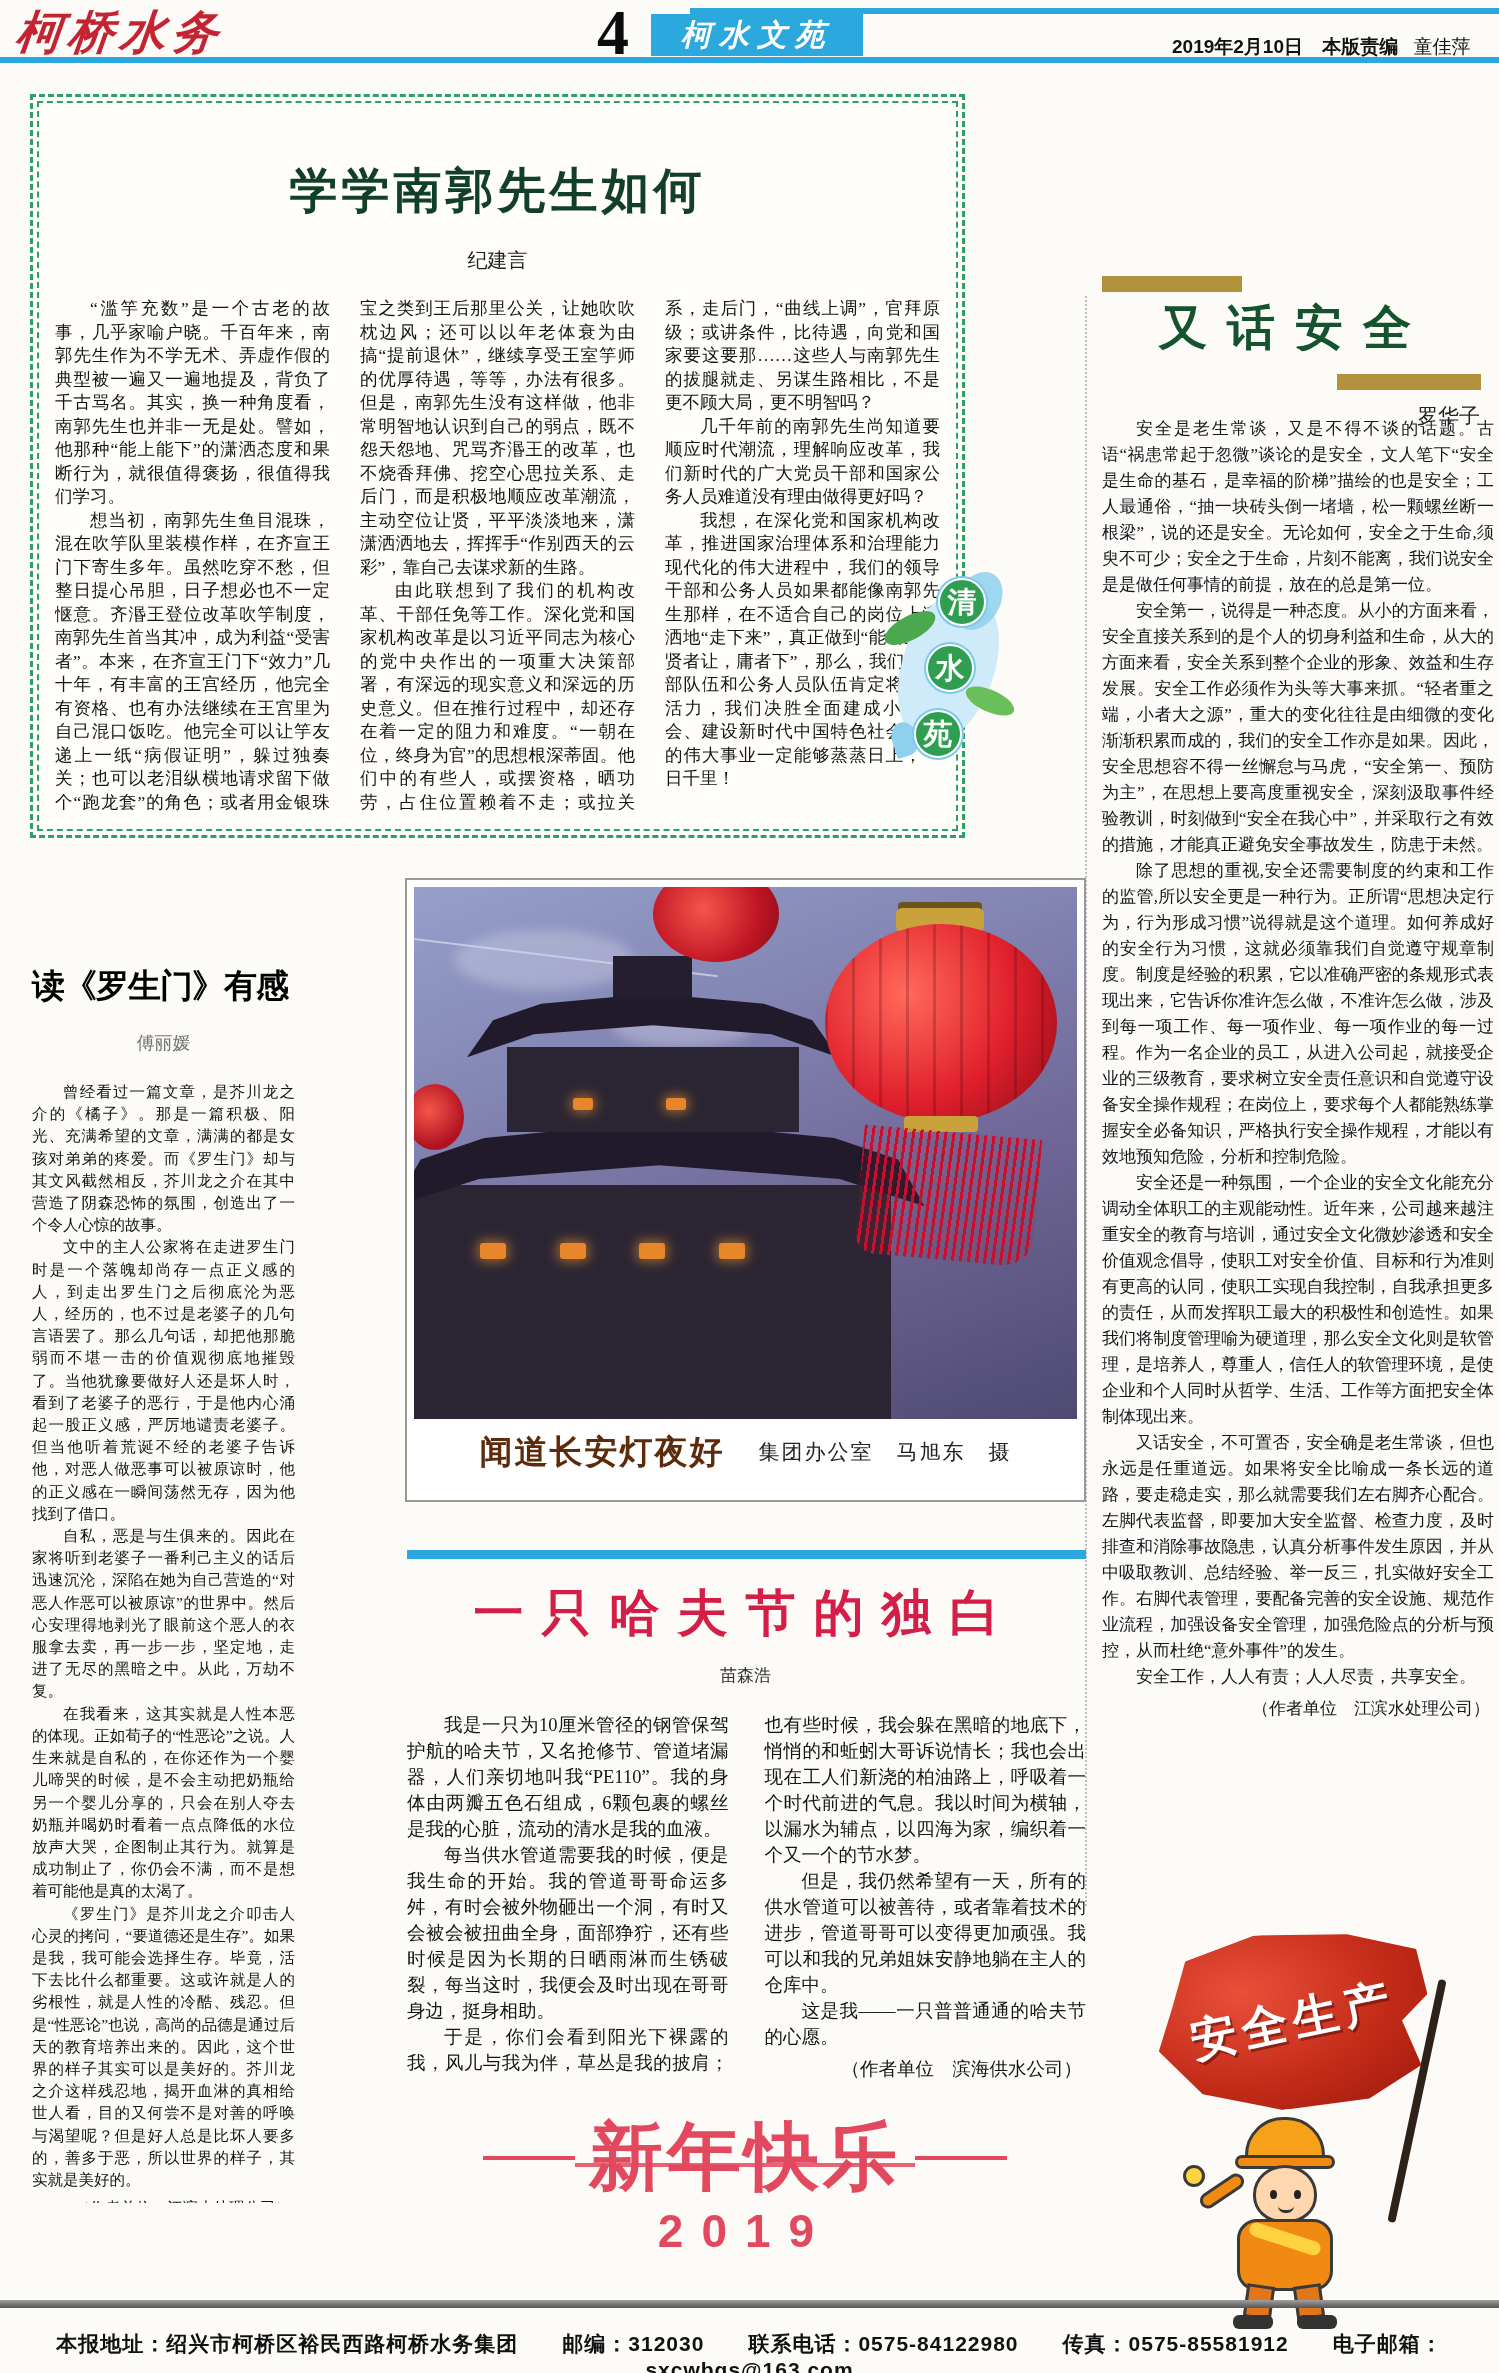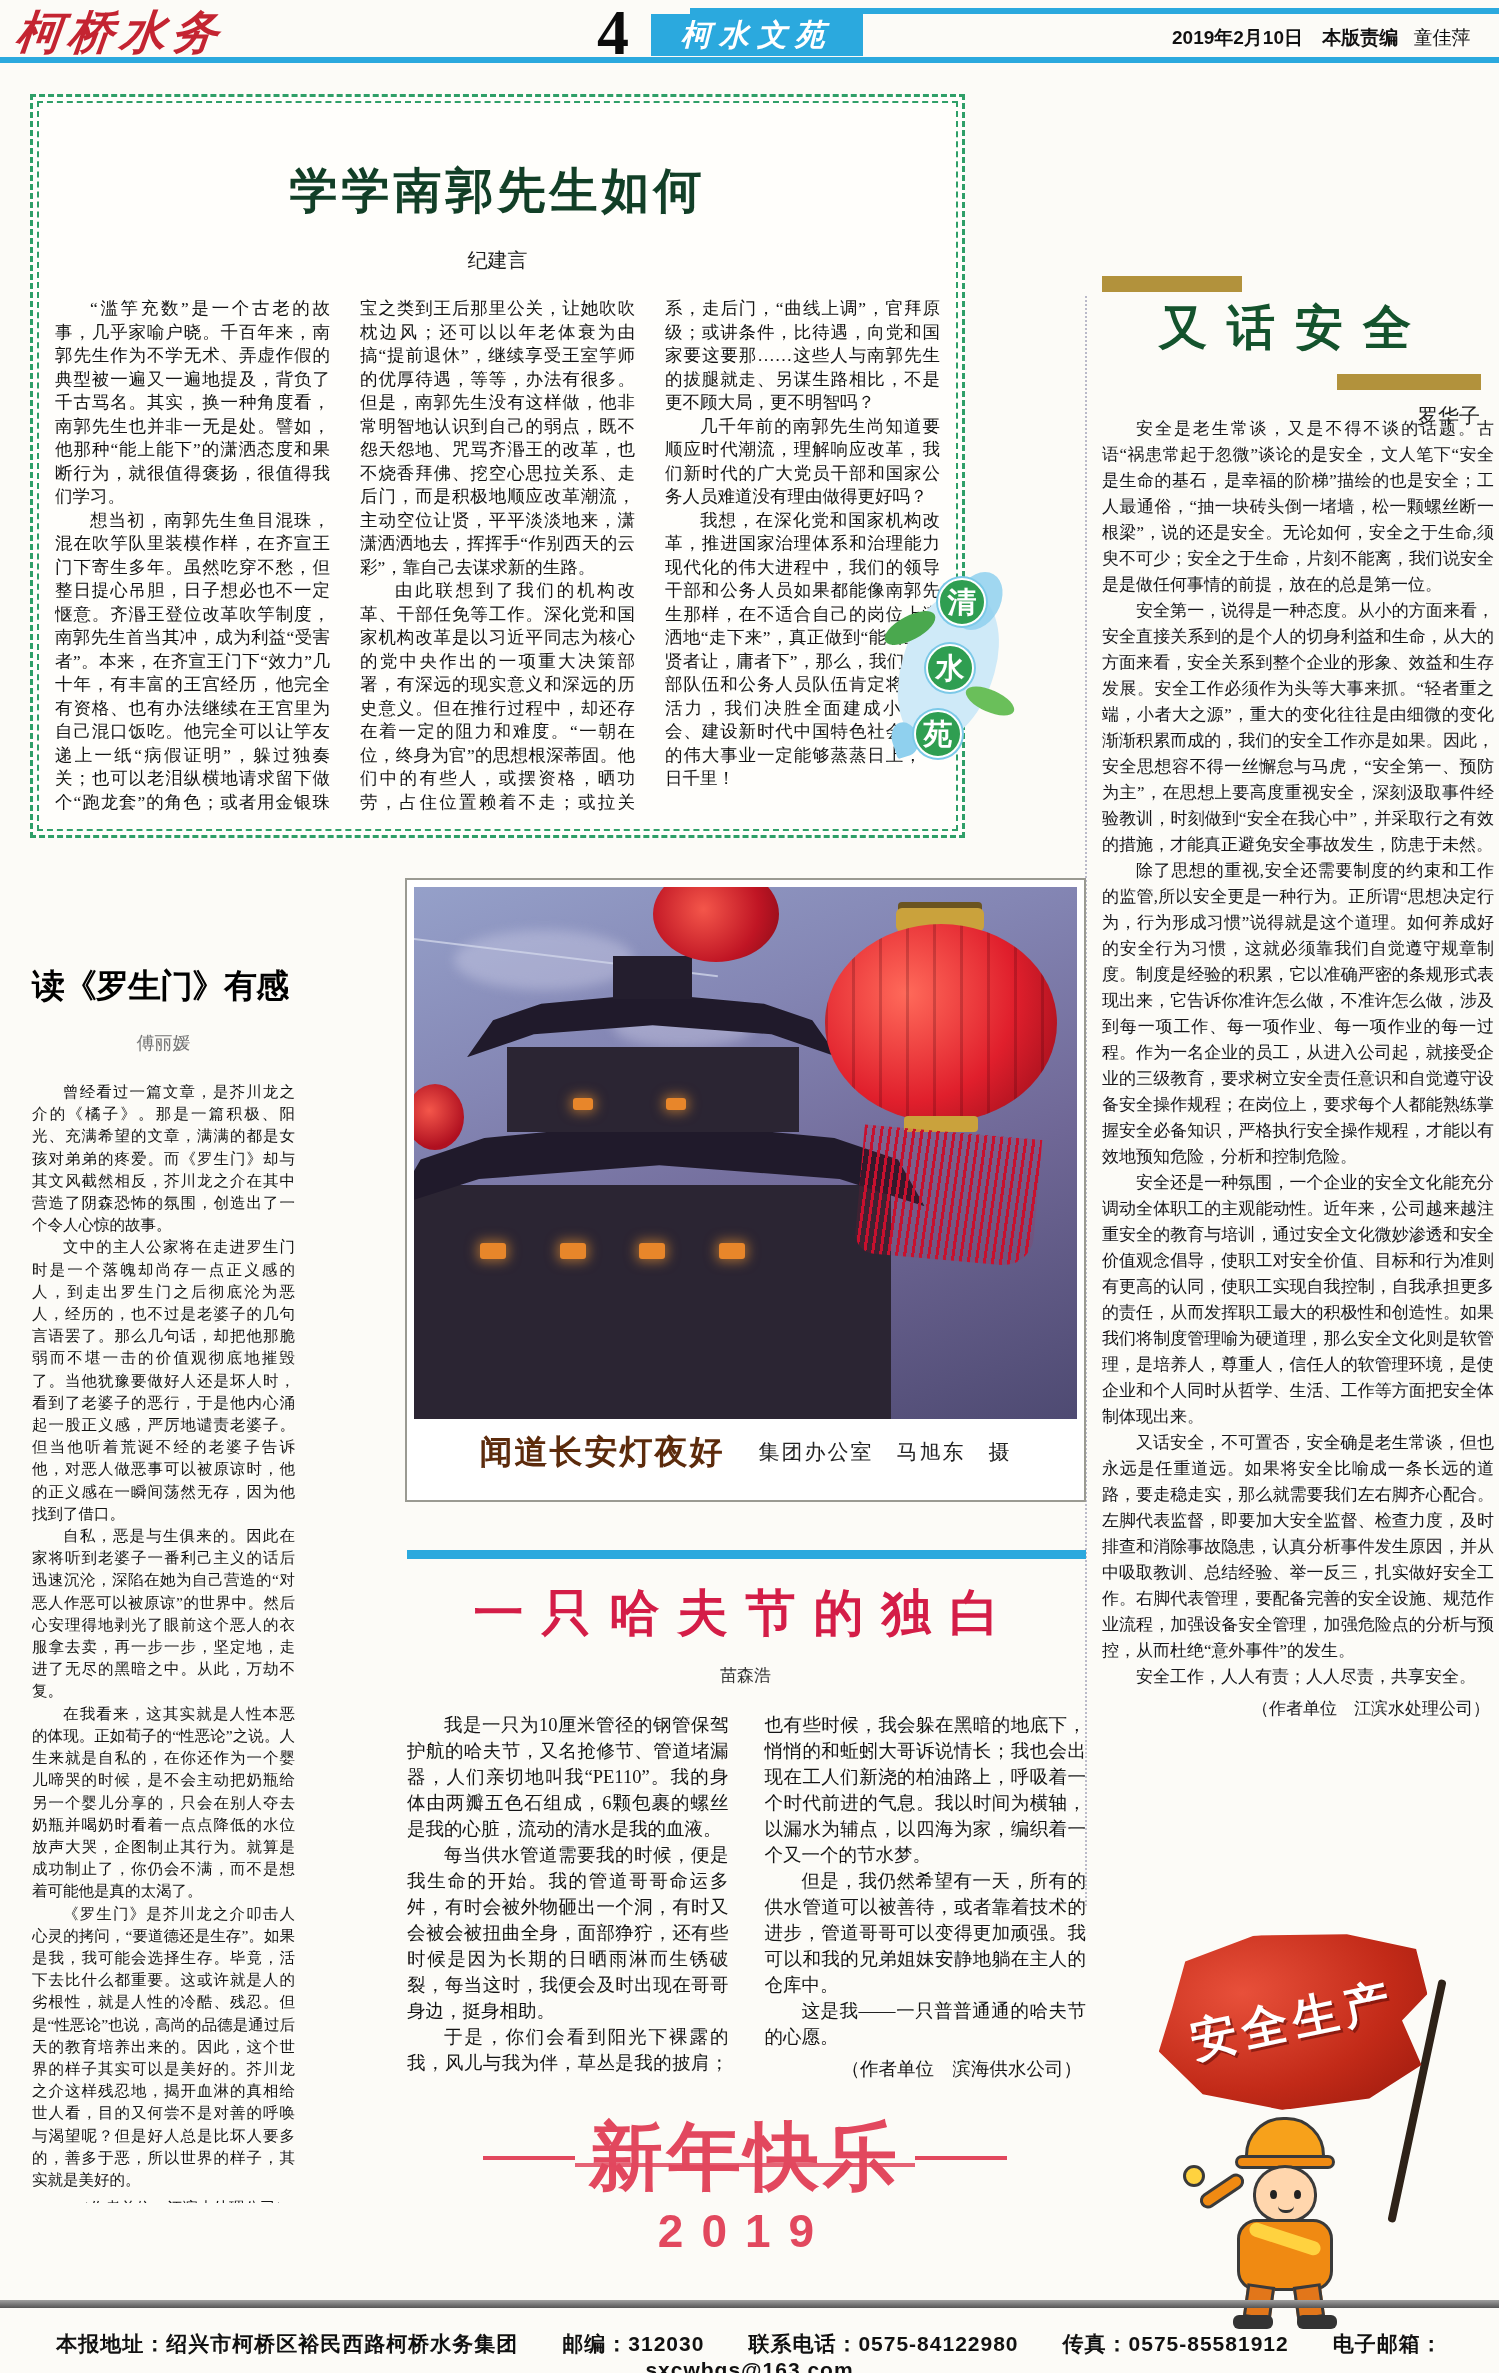--- a/index.html
+++ b/index.html
@@ -8,21 +8,21 @@
 
   
   .masthead { position:absolute; left:16px; top:2px; font-size:46px; color:#c42431; font-weight:700;
               font-style:italic; letter-spacing:6px; font-family:"Liberation Serif", serif; transform:skewX(-6deg); }
   .top-line-right { position:absolute; left:690px; top:8px; width:809px; height:6px; background:#2ba9de; }
   .page-number { position:absolute; left:597px; top:-4px; font-size:64px; font-weight:800; color:#0c0c0c;
                  font-family:"Liberation Serif", serif; }
   .section-box { position:absolute; left:651px; top:14px; width:212px; height:42px; background:#2ba9de;
                  color:#fff; font-size:30px; letter-spacing:8px; line-height:42px; text-align:center;
                  font-weight:700; font-style:italic; }
-  .date-line { position:absolute; left:1172px; top:25px; font-size:19px; font-weight:700; color:#111;
+  .date-line { position:absolute; left:1172px; top:34px; font-size:19px; font-weight:700; color:#111;
                font-family:"Liberation Sans", sans-serif; }
   .date-line .editor-name { font-weight:400; font-family:"Liberation Serif", serif; margin-left:10px; }
   .header-bottom-line { position:absolute; left:0; top:57px; width:100%; height:6px; background:#2ba9de; }
 
   
   .nanguo-box { position:absolute; left:30px; top:94px; width:935px; height:744px; background:#fffefb;
                 border:3px dashed #2f9f68; }
   .nanguo-box::before { content:""; position:absolute; inset:4px; border:2px dashed #2f9f68; pointer-events:none; }
   .ng-title { text-align:center; margin-top:62px; font-size:48px; color:#123f27; font-weight:800;
               letter-spacing:4px; font-family:"Liberation Sans", sans-serif; }

